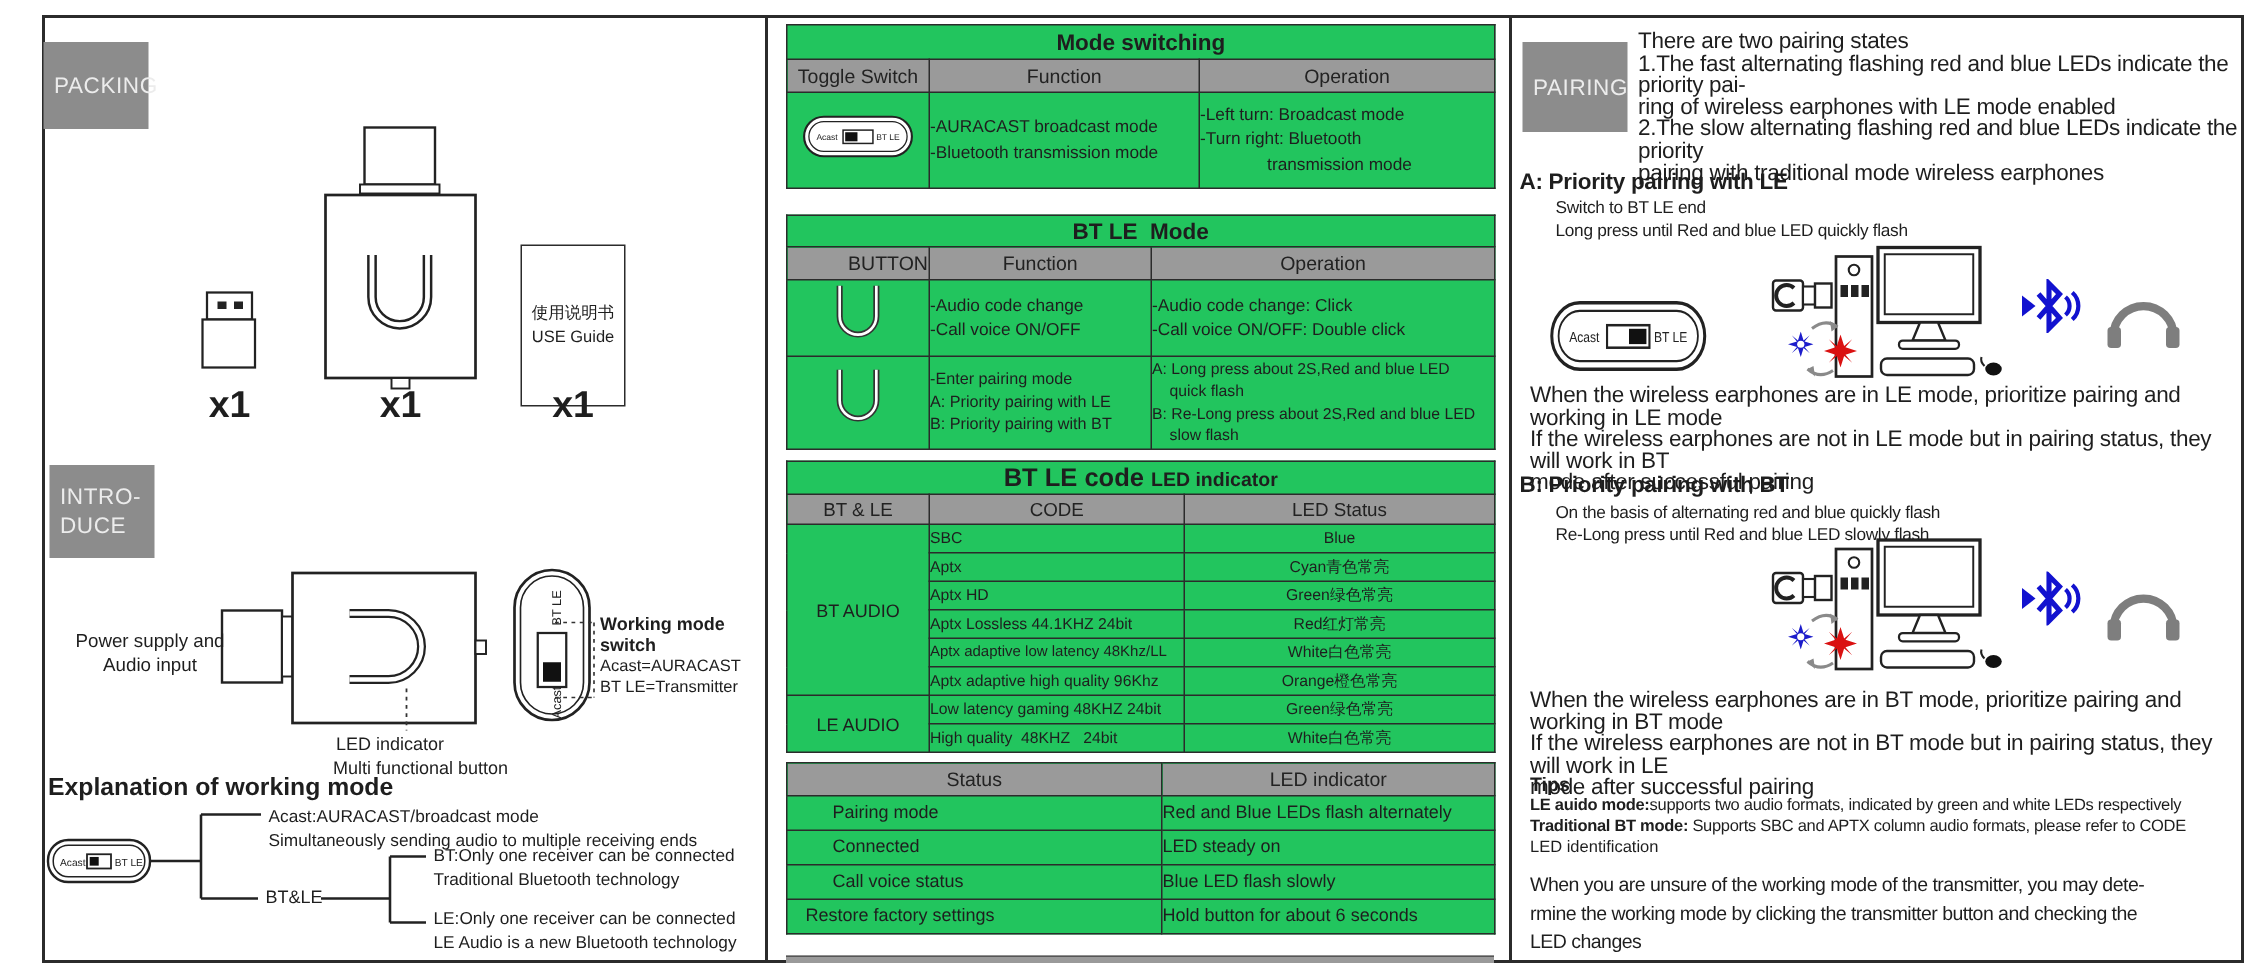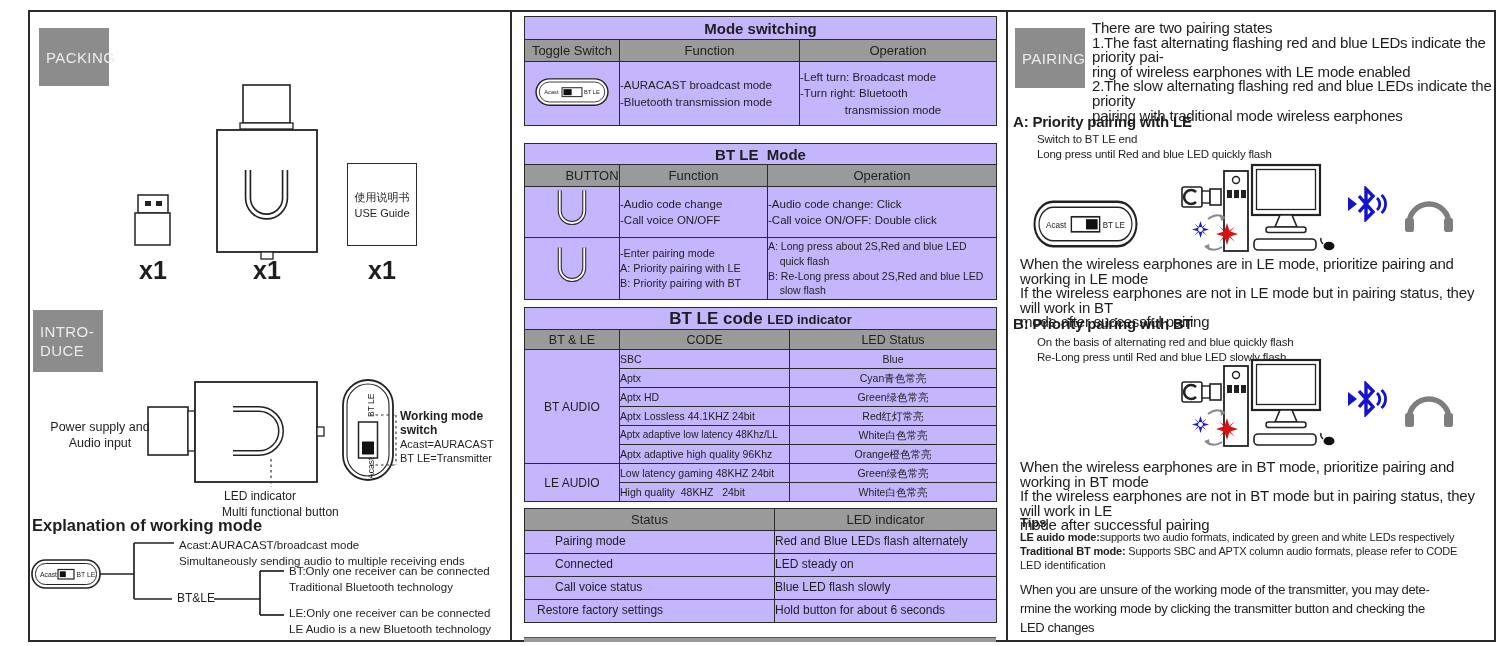--- a/index.html
+++ b/index.html
@@ -5,21 +5,21 @@
   html,body{margin:0;padding:0;background:#fff;}
   .page{position:relative;width:1500px;height:646px;background:#fff;
         font-family:"Liberation Sans",sans-serif;color:#1e1e1e;overflow:hidden;}
   .abs{position:absolute;}
   .frame{border:2px solid #2b2b2b;box-sizing:border-box;}
   .vdiv{background:#2b2b2b;}
   .glabel{background:#8c8c8c;color:#ececec;font-size:15px;letter-spacing:.4px;
           display:flex;align-items:center;padding-left:7px;box-sizing:border-box;
           white-space:pre-wrap;line-height:19px;}
   [data-bind]{white-space:pre-wrap;}
-  table{border-collapse:collapse;table-layout:fixed;background:#c4b5fd;}
+  table{border-collapse:collapse;table-layout:fixed;background:#22c55e;}
   .tbl{border:1.8px solid #2b2b2b;}
   .tbl td,.tbl th{border:1.2px solid #2b2b2b;padding:0;overflow:hidden;}
   .ttl{font-size:15px;font-weight:bold;text-align:center;}
   .hdr{background:#9a9a9a;color:#222;font-weight:normal;font-size:13px;text-align:center;}
   .cell{font-size:11.5px;line-height:1.42;vertical-align:middle;padding:2px 4px 2px 6px;}
   .ctr{text-align:center;}
   .fs105{font-size:10.5px;}
   .txt{line-height:14.6px;font-size:15px;letter-spacing:-0.2px;}
   .b{font-weight:bold;}
   .stitle{font-size:15px;font-weight:bold;letter-spacing:-0.2px;}
@@ -85,41 +85,41 @@
 </svg>
 
 <div class="page">
 
   <div class="abs frame" style="left:28px;top:10px;width:1468px;height:632px;"></div>
   <div class="abs vdiv" style="left:510px;top:10px;width:2px;height:632px;"></div>
   <div class="abs vdiv" style="left:1006px;top:10px;width:2px;height:632px;"></div>
 
   <div class="abs" style="left:28px;top:10px;width:482px;height:631px;">
 
-    <div class="abs glabel" style="left:11px;top:18px;width:70px;height:58px;">
+    <div class="abs glabel" style="left:1px;top:18px;width:70px;height:58px;">
       <span data-bind="left.packing_label">PACKING</span>
     </div>
 
     <svg class="abs" style="left:105px;top:173px;" width="40" height="64" viewBox="0 0 40 64">
       <rect x="5" y="12" width="30" height="18" fill="#fff" stroke="#222" stroke-width="1.5"></rect>
       <rect x="12" y="18" width="6" height="5" fill="#222"></rect>
       <rect x="23" y="18" width="6" height="5" fill="#222"></rect>
       <rect x="2" y="30" width="35" height="32" fill="#fff" stroke="#222" stroke-width="1.5"></rect>
     </svg>
 
     <svg class="abs" style="left:186px;top:71px;" width="104" height="180" viewBox="0 0 104 180">
       <rect x="29" y="4" width="47" height="38" fill="#fff" stroke="#222" stroke-width="1.6"></rect>
       <rect x="26" y="42" width="53" height="6" fill="#fff" stroke="#222" stroke-width="1.3"></rect>
       <rect x="3" y="49" width="100" height="122" fill="#fff" stroke="#222" stroke-width="1.8"></rect>
       <path d="M34,89 V117 A18.5,18.5 0 0 0 71,117 V89" fill="none" stroke="#222" stroke-width="6.5"></path>
       <path d="M34,89 V117 A18.5,18.5 0 0 0 71,117 V89" fill="none" stroke="#fff" stroke-width="3.2"></path>
       <rect x="47" y="171" width="12" height="7" fill="#fff" stroke="#222" stroke-width="1.3"></rect>
     </svg>
 
-    <div class="abs guidebox" style="left:319px;top:153px;width:70px;height:83px;justify-content:center;">
+    <div class="abs guidebox" style="left:319px;top:153px;width:70px;height:108px;justify-content:center;">
       <span data-bind="left.guide_text">使用说明书
 USE Guide</span>
     </div>
 
     <span class="abs qty" style="left:95px;top:246px;width:60px;" data-bind="left.qty1">x1</span>
     <span class="abs qty" style="left:209px;top:246px;width:60px;" data-bind="left.qty2">x1</span>
     <span class="abs qty" style="left:324px;top:246px;width:60px;" data-bind="left.qty3">x1</span>
 
     <div class="abs glabel" style="left:5px;top:300px;width:70px;height:62px;">
       <span data-bind="left.introduce_label">INTRO-

